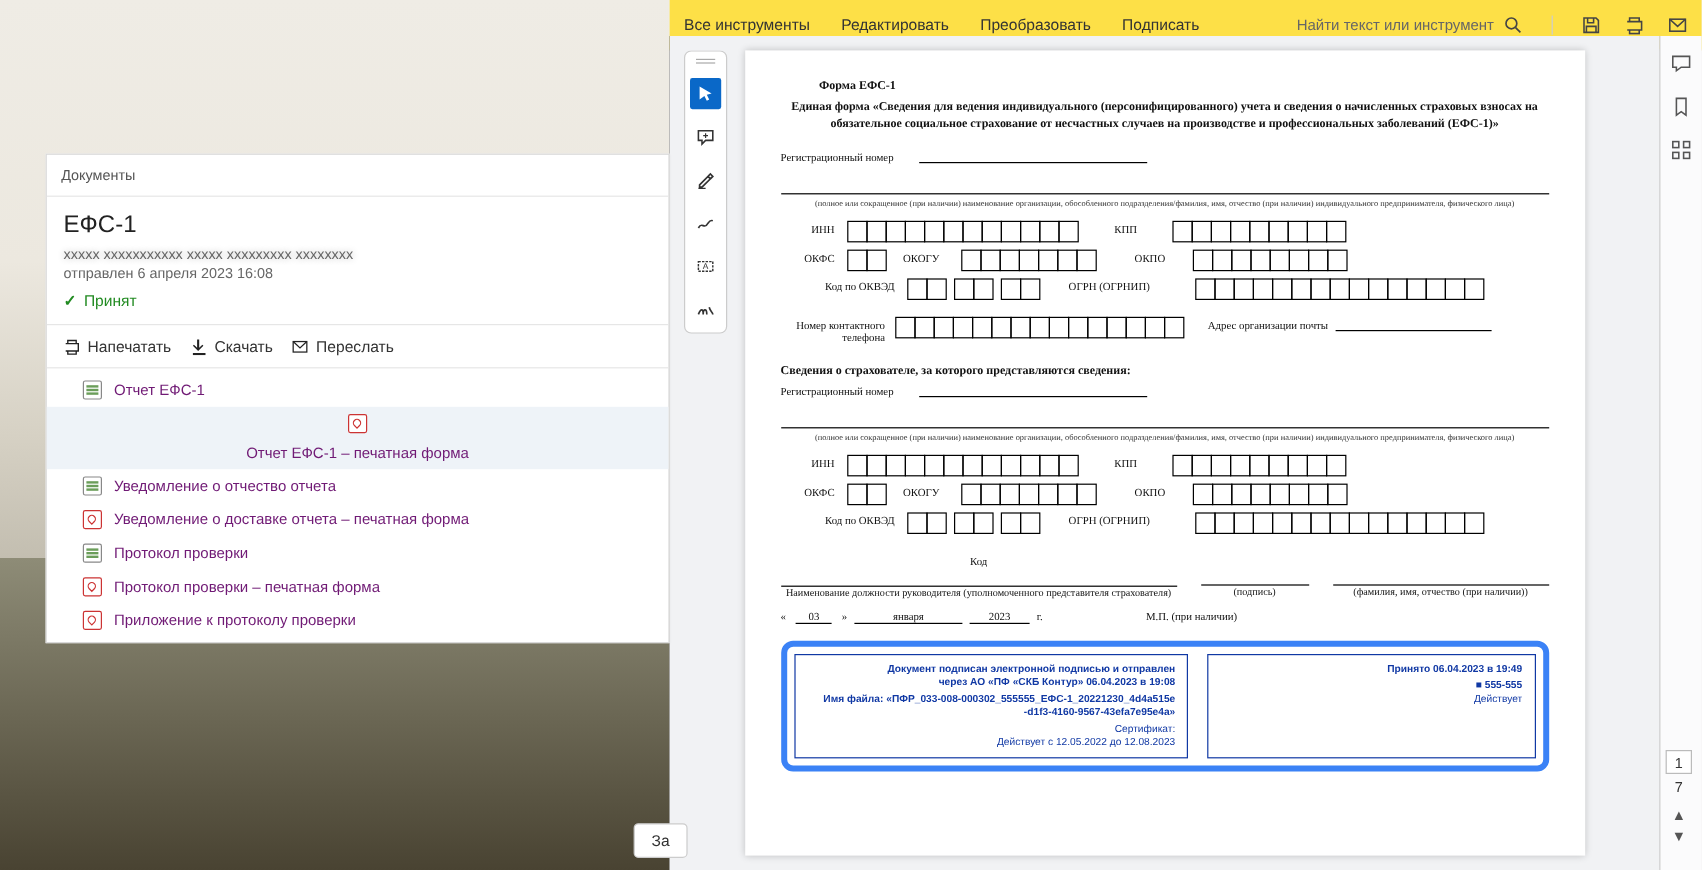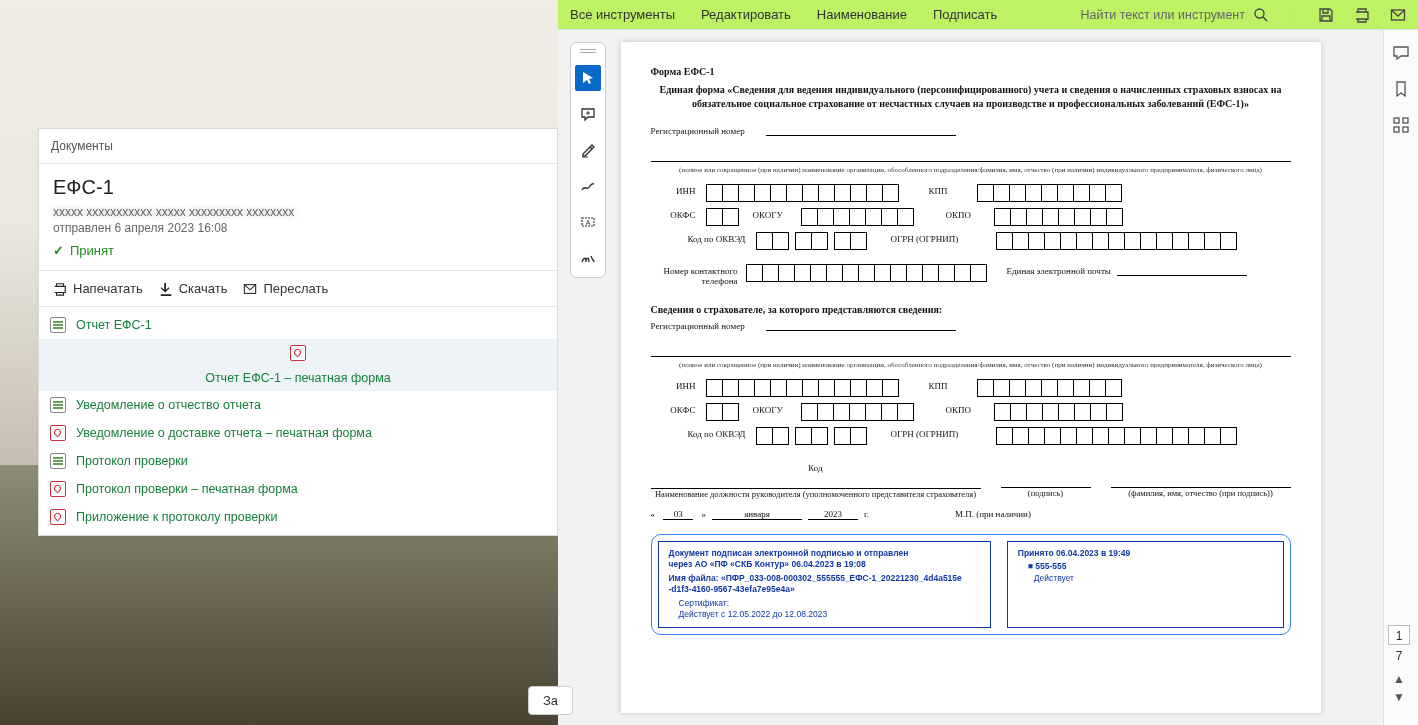--- a/index.html
+++ b/index.html
@@ -27,38 +27,38 @@
   .doc-meta h2 { margin: 0 0 6px 0; font-size: 20px; font-weight: 400; color: #222; }
   .doc-meta .sub { font-size: 12px; color: #666; margin-bottom: 2px; }
   .doc-meta .status { font-size: 13px; color: #228b22; margin-top: 8px; display: flex; align-items: center; gap: 6px; }
   .doc-meta .status::before { content: "\2713"; color: #228b22; font-weight: bold; }
 
   .actions-row { display: flex; gap: 16px; padding: 10px 14px; border-bottom: 1px solid #e6e6e6; }
   .action-btn { display: flex; align-items: center; gap: 6px; font-size: 13px; color: #333; cursor: pointer; }
   .action-btn svg, .action-btn .g { width: 14px; height: 14px; }
 
   .file-list { padding: 4px 0; }
-  .file-row { display: flex; align-items: center; gap: 10px; padding: 6px 11px; font-size: 12.5px; color: #15803d; cursor: pointer; }
+  .file-row { display: flex; align-items: center; gap: 10px; padding: 6px 30px; font-size: 12.5px; color: #701a75; cursor: pointer; }
   .file-row.selected { background: #eef3f8; flex-direction: column; }
   .doc-icon { width: 16px; height: 16px; border: 1px solid #888; border-radius: 2px; position: relative; background: #fff; flex: 0 0 16px; }
   .doc-icon::before { content: ""; position: absolute; left: 2px; right: 2px; top: 3px; height: 2px; background: #6b9e5a; box-shadow: 0 3px 0 #6b9e5a, 0 6px 0 #6b9e5a; }
   .pdf-icon { width: 16px; height: 16px; border: 1px solid #c33; border-radius: 2px; background: #fff; position: relative; flex: 0 0 16px; }
   .pdf-icon::before { content: ""; position: absolute; left: 3px; top: 3px; width: 5px; height: 5px; border: 1.5px solid #c33; border-radius: 50% 50% 50% 0; transform: rotate(-45deg); }
 
   .cut-btn {
     position: absolute; left: 528px; bottom: 10px; z-index: 3;
     background: #fff; border: 1px solid #ccc; border-radius: 4px; padding: 6px 14px; font-size: 13px; color: #333;
   }
 
   
   .pdf-app {
     position: absolute; left: 558px; top: 0; right: 0; bottom: 0; background: #f5f5f7; z-index: 1;
   }
   .pdf-toolbar {
-    height: 30px; background: #bef264; border-bottom: 1px solid #e0e0e0; display: flex; align-items: center; padding: 0 12px; gap: 24px;
+    height: 42px; background: #fde047; border-bottom: 1px solid #e0e0e0; display: flex; align-items: center; padding: 0 12px; gap: 24px;
   }
   .pdf-toolbar .menu { display: flex; gap: 26px; font-size: 13px; color: #333; }
   .menu span { cursor: pointer; }
   .pdf-toolbar .spacer { flex: 1; }
   .pdf-toolbar .search { display: flex; align-items: center; gap: 8px; font-size: 12.5px; color: #666; }
   .pdf-toolbar .tb-icons { display: flex; align-items: center; gap: 20px; color: #444; }
   .sep { width: 1px; height: 16px; background: #ccc; }
 
   .pdf-body { position: absolute; left: 0; right: 35px; top: 30px; bottom: 0; overflow: hidden; background: #565656; }
   .pdf-body-inner { position: absolute; inset: 0; background: #f1f2f4; display: flex; justify-content: center; padding: 12px 0; }
@@ -78,21 +78,21 @@
 
   .page-ctrl {
     position: absolute; right: 4px; bottom: 20px; width: 30px; display: flex; flex-direction: column; align-items: center; gap: 2px; z-index: 5; color: #333;
   }
   .page-ctrl .num { width: 22px; height: 20px; line-height: 20px; text-align: center; border: 1px solid #bbb; background: #fff; font-size: 12px; }
   .page-ctrl .tot { font-size: 12px; padding: 2px 0 6px 0; }
   .page-ctrl .arrow { font-size: 12px; color: #555; cursor: pointer; padding: 1px; }
 
   
   .p-title { text-align: center; font-weight: bold; font-size: 10px; line-height: 1.35; margin: 6px 0 14px 0; }
-  .p-form-tag { font-weight: bold; margin-bottom: 4px; }
+  .p-form-tag { font-weight: bold; margin-bottom: 4px; margin-left: 32px; }
   .sec-label { font-weight: bold; margin: 8px 0 4px 0; }
   .row { display: flex; align-items: flex-start; margin: 4px 0; }
   .lbl { width: 115px; flex: 0 0 115px; text-align: left; font-size: 9px; padding-top: 2px; }
   .uline { flex: 1; border-bottom: 1px solid #000; height: 12px; }
   .cells { display: flex; }
   .cell { width: 17px; height: 18px; border: 1px solid #000; margin-left: -1px; }
   .cell:first-child { margin-left: 0; }
   .gap { width: 6px; }
   .caption { font-size: 7px; text-align: center; color: #333; margin-top: 2px; }
   .lbl2 { width: 48px; flex: 0 0 48px; font-size: 9px; padding-top: 2px; }
@@ -100,21 +100,21 @@
   .flex { display: flex; align-items: flex-start; }
 
   .sign-foot { display: flex; gap: 20px; margin-top: 18px; font-size: 8.5px; }
   .sign-foot .slot { text-align: center; }
   .sign-foot .line { border-bottom: 1px solid #000; height: 14px; }
 
   .date-line { margin-top: 10px; font-size: 9px; display: flex; align-items: baseline; gap: 6px; }
   .date-line .u { display: inline-block; border-bottom: 1px solid #000; min-width: 30px; text-align: center; }
 
   .stamps-wrap {
-    margin-top: 14px; border: 1px solid #3b82f6; border-radius: 10px; padding: 6px; display: flex; gap: 16px;
+    margin-top: 14px; border: 5px solid #3b82f6; border-radius: 10px; padding: 6px; display: flex; gap: 16px; text-align: right;
   }
   .stamp { border: 1.5px solid #1038a4; padding: 6px 10px; font-size: 8.5px; color: #1038a4; font-family: Arial, sans-serif; line-height: 1.35; }
   .stamp b { font-weight: bold; }
   .stamp .row2 { margin-top: 2px; }
   .stamp1 { flex: 1.1; }
   .stamp2 { flex: 0.9; }
 
   svg { display: block; }
   .blur { color: transparent; text-shadow: 0 0 6px rgba(0,0,0,0.3); user-select: none; }
 </style>
@@ -196,21 +196,21 @@
     </div>
 </div>
 
 <button class="cut-btn">За</button>
 
 <div class="pdf-app">
   <div class="pdf-toolbar">
     <div class="menu">
       <span>Все инструменты</span>
       <span>Редактировать</span>
-      <span>Наименование</span>
+      <span>Преобразовать</span>
       <span>Подписать</span>
     </div>
     <div class="spacer"></div>
     <div class="search">
       <span>Найти текст или инструмент</span>
       <span>
         <svg viewBox="0 0 16 16" width="16" height="16">
             <circle cx="6.5" cy="6.5" r="4.5" fill="none" stroke="#444" stroke-width="1.4"></circle>
             <path d="M10 10l4 4" stroke="#444" stroke-width="1.4"></path>
           </svg>
@@ -442,21 +442,21 @@
                 <span class="cell"></span>
                 <span class="cell"></span>
                 <span class="cell"></span>
                 <span class="cell"></span>
                 <span class="cell"></span>
                 <span class="cell"></span>
                 <span class="cell"></span>
               </div>
             </div>
           <div class="flex" style="align-items:flex-end">
-              <span style="font-size:9px;margin-right:6px">Единая электронной почты</span>
+              <span style="font-size:9px;margin-right:6px">Адрес организации почты</span>
               <span class="uline" style="width:130px"></span>
             </div>
         </div>
 
         <div class="sec-label" style="margin-top:18px">Сведения о страхователе, за которого представляются сведения:</div>
         <div class="row">
           <span class="lbl">Регистрационный номер</span>
           <span class="uline" style="max-width:190px"></span>
         </div>
         <div class="row" style="margin-top:10px">
@@ -578,21 +578,21 @@
             <div>Наименование должности руководителя (уполномоченного представителя страхователя)</div>
           </div>
           <div class="slot" style="flex:0.3">
             <div style="height:11px"></div>
             <div class="line"></div>
             <div>(подпись)</div>
           </div>
           <div class="slot" style="flex:0.6">
             <div style="height:11px"></div>
             <div class="line"></div>
-            <div>(фамилия, имя, отчество (при подпись))</div>
+            <div>(фамилия, имя, отчество (при наличии))</div>
           </div>
         </div>
 
         <div class="date-line">
           «&nbsp;<span class="u">03</span>&nbsp;»
           <span class="u" style="min-width:90px">января</span>
           <span class="u" style="min-width:50px">2023</span>
           <span>г.</span>
           <span style="margin-left:80px">М.П. (при наличии)</span>
         </div>

